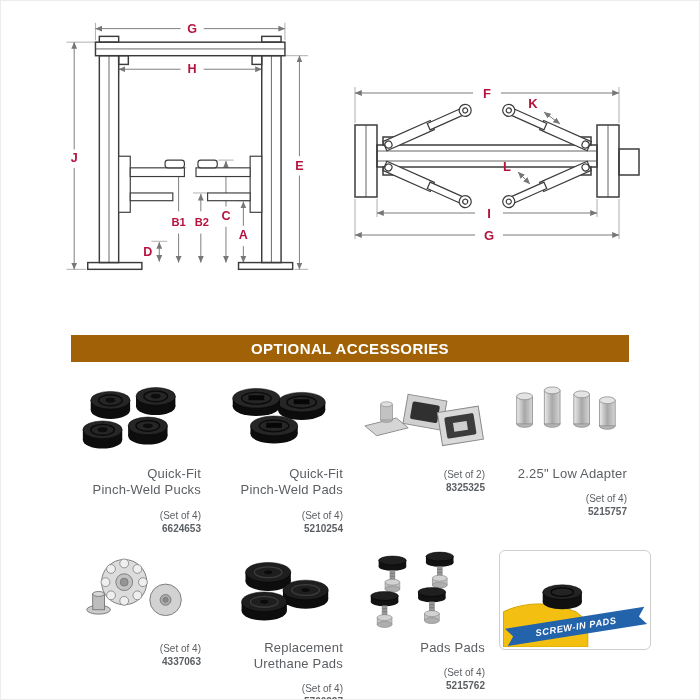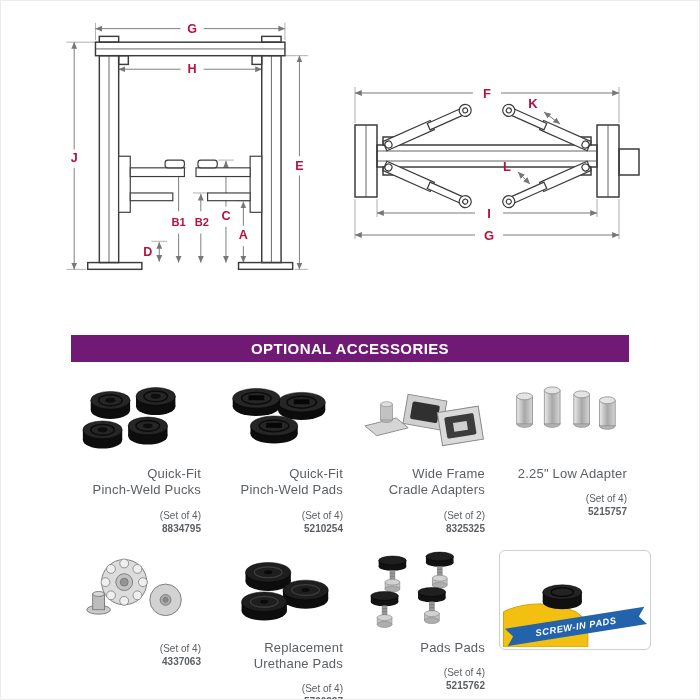--- a/index.html
+++ b/index.html
@@ -8,21 +8,21 @@
   .diagrams{display:flex;padding:12px 0 0 50px;}
   .plan-svg{margin-top:60px;margin-left:4px;}
   
   .ext{stroke:#9a9a9a;stroke-width:0.8;fill:none;}
   .dl{stroke:#7a7a7a;stroke-width:1;fill:none;}
   .st{stroke:#3c3c3c;stroke-width:1.5;fill:none;}
   .st2{stroke:#3c3c3c;stroke-width:1.2;fill:#fff;}
   .dim{font-family:"Liberation Sans",sans-serif;font-weight:700;font-size:13px;fill:#b5123e;}
   .dim-s{font-size:11.5px;}
   
-  .banner{margin:22px 70px 0;height:27px;background:#701a75;color:#fff;display:flex;align-items:center;justify-content:center;font-size:15px;font-weight:700;letter-spacing:.4px;text-align:center;}
+  .banner{margin:22px 70px 0;height:27px;background:#a16207;color:#fff;display:flex;align-items:center;justify-content:center;font-size:15px;font-weight:700;letter-spacing:.4px;text-align:center;}
   
   .grid{margin:14px 72px 0;display:grid;grid-template-columns:repeat(4,1fr);column-gap:14px;row-gap:16px;text-align:right;}
   .card{min-width:0;}
   .img{height:82px;display:flex;align-items:center;justify-content:center;}
   .name{font-size:13px;color:#5b5f63;white-space:pre-line;line-height:1.25;margin-top:8px;letter-spacing:.2px;}
   .set{font-size:10px;color:#5b5f63;margin-top:11px;}
   .sku{font-size:10px;color:#5b5f63;margin-top:2px;font-weight:bold;}
   .callout-box{width:150px;height:98px;border:1px solid #cfcfcf;border-radius:6px;background:#fff;overflow:hidden;}
   .ribbon-text{font-family:"Liberation Sans",sans-serif;font-weight:700;font-style:italic;font-size:9.5px;fill:#fff;letter-spacing:.6px;}
 </style>
@@ -218,21 +218,21 @@
               <rect x="10" y="54" width="40" height="10" fill="#0d0d0d"></rect>
               <ellipse cx="30" cy="54" rx="20" ry="9" fill="#262626" stroke="#000" stroke-width=".5"></ellipse>
               <ellipse cx="30" cy="54" rx="12" ry="5.5" fill="none" stroke="#0b0b0b" stroke-width="1.5"></ellipse>
               <ellipse cx="30" cy="54" rx="5" ry="2.5" fill="#0d0d0d"></ellipse>
           </g>
         </svg>
       </div>
       <div class="name">Quick-Fit
 Pinch-Weld Pucks</div>
       <div class="set">(Set of 4)</div>
-      <div class="sku">8834795</div>
+      <div class="sku">6624653</div>
     </div>
 
     <div class="card">
       <div class="img">
         <svg width="130" height="82" viewBox="0 0 130 82">
           <g>
             <ellipse cx="88" cy="34" rx="24" ry="10" fill="#0c0c0c"></ellipse>
               <rect x="64" y="26" width="48" height="8" fill="#0c0c0c"></rect>
               <ellipse cx="88" cy="26" rx="24" ry="10" fill="#262626" stroke="#000" stroke-width=".5"></ellipse>
               <ellipse cx="88" cy="26" rx="15" ry="6" fill="none" stroke="#0b0b0b" stroke-width="1.5"></ellipse>
@@ -267,22 +267,20 @@
             <rect x="-19" y="-15" width="40" height="30" fill="#d0d0d0" stroke="#8a8a8a"></rect>
             <rect x="-13" y="-9" width="28" height="18" rx="2" fill="#303030"></rect>
           </g>
           <g transform="translate(105,50) rotate(-9)">
             <rect x="-21" y="-17" width="42" height="34" fill="#dadada" stroke="#8a8a8a"></rect>
             <rect x="-15" y="-11" width="30" height="22" rx="2" fill="#3c3c3c"></rect>
             <rect x="-7" y="-4" width="14" height="9" fill="#cfcfcf"></rect>
           </g>
         </svg>
       </div>
-      <div class="name">Wide Frame
-Cradle Adapters</div>
       <div class="set">(Set of 2)</div>
       <div class="sku">8325325</div>
     </div>
 
     <div class="card">
       <div class="img">
         <svg width="130" height="82" viewBox="0 0 130 82">
           <defs>
             <linearGradient id="met" x1="0" y1="0" x2="1" y2="0">
               <stop offset="0" stop-color="#ececec"></stop>

